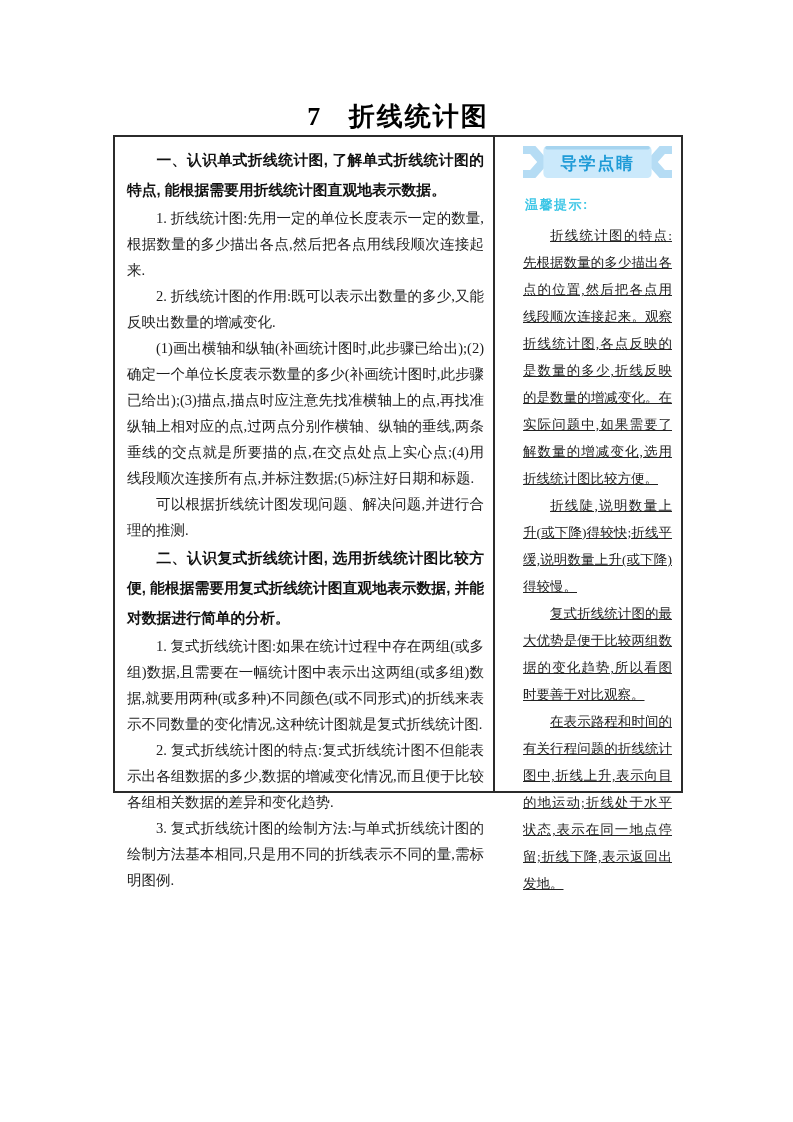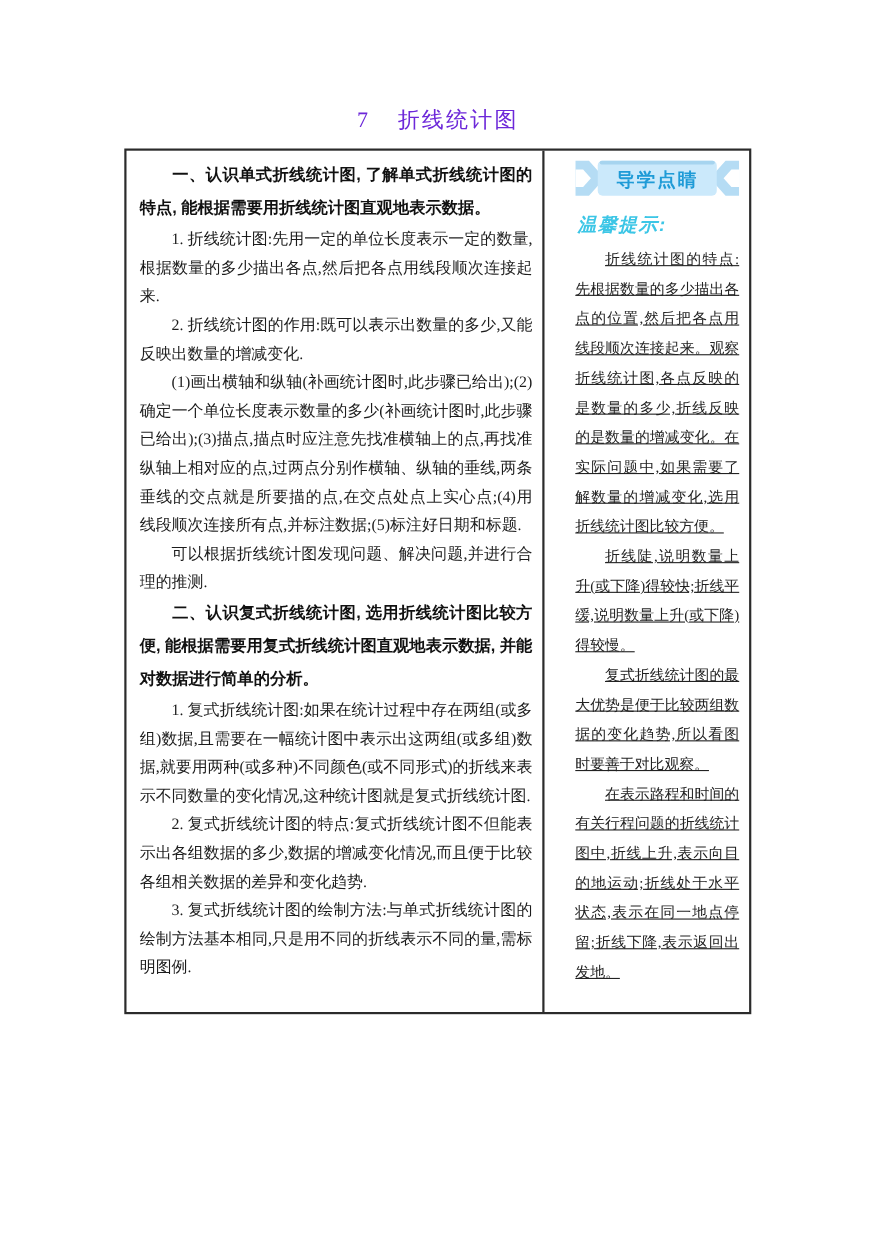--- a/index.html
+++ b/index.html
@@ -3,26 +3,26 @@
 <meta charset="utf-8">
 <style>
   html,body { margin:0; padding:0; background:#ffffff; }
   .page {
     position:relative; width:793px; height:1122px; background:#ffffff;
     overflow:hidden; font-family:"Liberation Serif", serif;
     outline:1px solid #e3e3e3;
   }
   .title {
     position:absolute; top:82px; left:113px; width:570px;
-    text-align:center; font-size:20px; font-weight:400; color:#6d28d9;
+    text-align:center; font-size:26px; font-weight:700; color:#000000;
     letter-spacing:2px; word-spacing:18px;
     font-family:"Liberation Serif", serif;
   }
   .box {
-    position:absolute; left:113px; top:135px; width:570px; height:787px;
+    position:absolute; left:113px; top:135px; width:570px; height:658px;
     border:2px solid #2b2b2b; box-sizing:border-box; display:flex;
     background:#ffffff;
     justify-content:center;
   }
   .main-col {
     width:380px; box-sizing:border-box; border-right:2px solid #2b2b2b;
     padding:8px 9px 0 12px; font-size:14.5px; line-height:26px;
     color:#1c1c1c; text-align:justify;
   }
   .main-col p { margin:0; text-indent:2em; }
@@ -30,23 +30,22 @@
     font-family:"Liberation Sans", sans-serif; font-weight:700;
     line-height:30px; font-size:14.8px; color:#111111;
   }
   .side-col {
     flex:1; box-sizing:border-box; padding:4px 9px 0 28px;
     font-size:13.5px; line-height:27px; color:#222222;
   }
   .banner { margin:0; line-height:0; }
   .tip-label {
     font-family:"Liberation Sans", sans-serif; font-weight:700;
-    font-size:17px; letter-spacing:1.5px; color:#3cc6e6;
+    font-size:13px; letter-spacing:1.5px; color:#3cc6e6;
     margin:8px 0 4px 2px;
-    font-style:italic;
   }
   .side-col p { margin:0; text-indent:2em; text-align:justify;text-decoration:underline; }
 </style>
 </head>
 <body>
 
 <div class="page">
 
   <h1 class="title">7 折线统计图</h1>
 

